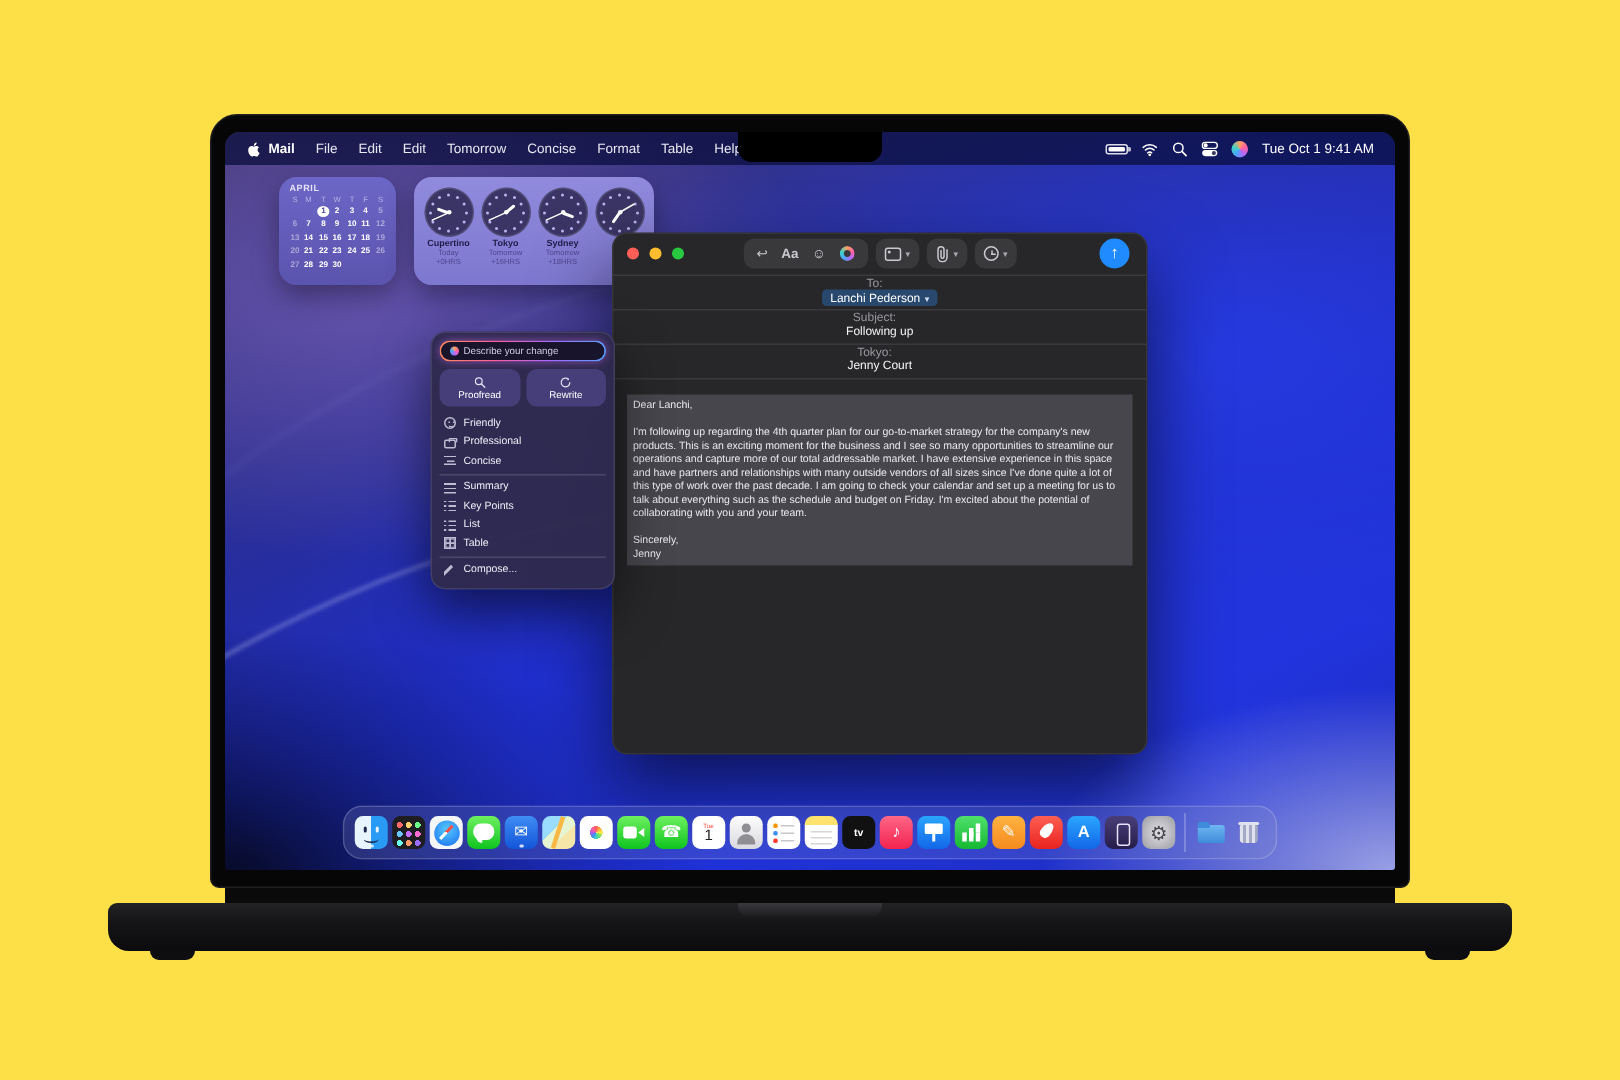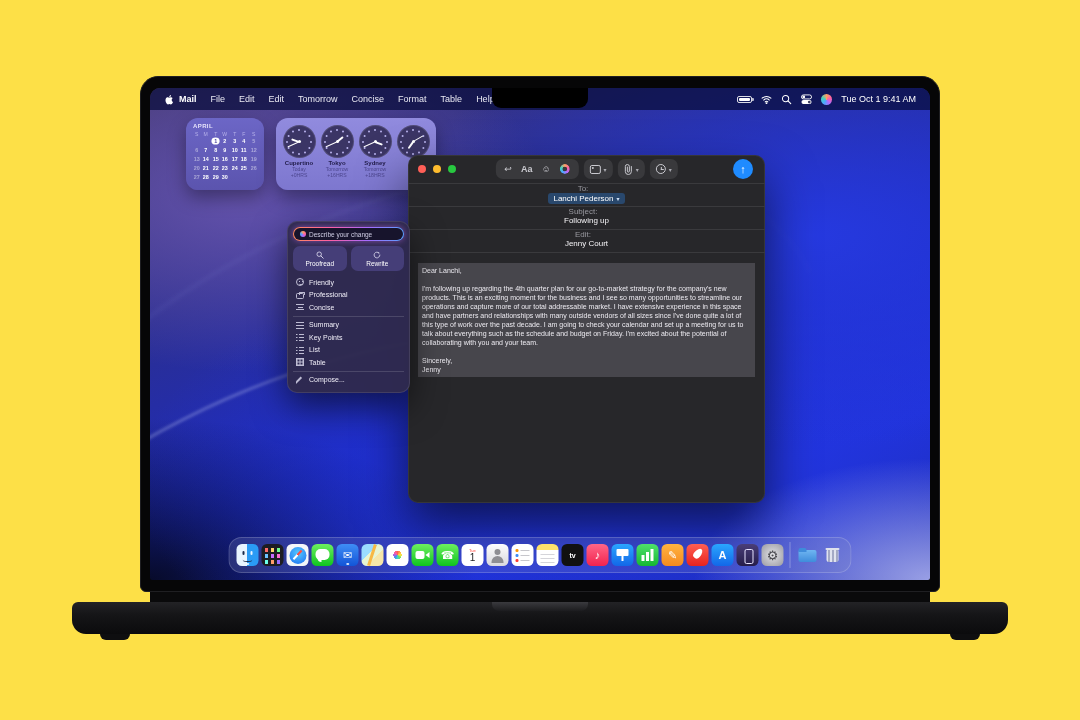--- a/index.html
+++ b/index.html
@@ -462,21 +462,21 @@
         <span class="to-pill">
           <span>Lanchi Pederson</span>
           <span class="chev" style="color:#cfe0f5">▾</span>
         </span>
       </div>
       <div class="field-row">
         <span class="field-label">Subject:</span>
         <span class="field-value">Following up</span>
       </div>
       <div class="field-row">
-        <span class="field-label">Edit:</span>
+        <span class="field-label">Tokyo:</span>
         <span class="field-value">Jenny Court</span>
       </div>
 
       <div class="body-area" style="border-top:1px solid #3a3a3d">
         <div class="body-select">
           <div>Dear Lanchi,</div>
           <div style="height:9px"></div>
           <div>I'm following up regarding the 4th quarter plan for our go-to-market strategy for the company's new products. This is an exciting moment for the business and I see so many opportunities to streamline our operations and capture more of our total addressable market. I have extensive experience in this space and have partners and relationships with many outside vendors of all sizes since I've done quite a lot of this type of work over the past decade. I am going to check your calendar and set up a meeting for us to talk about everything such as the schedule and budget on Friday. I'm excited about the potential of collaborating with you and your team.</div>
           <div class="sig">Sincerely,</div>
           <div>Jenny</div>

